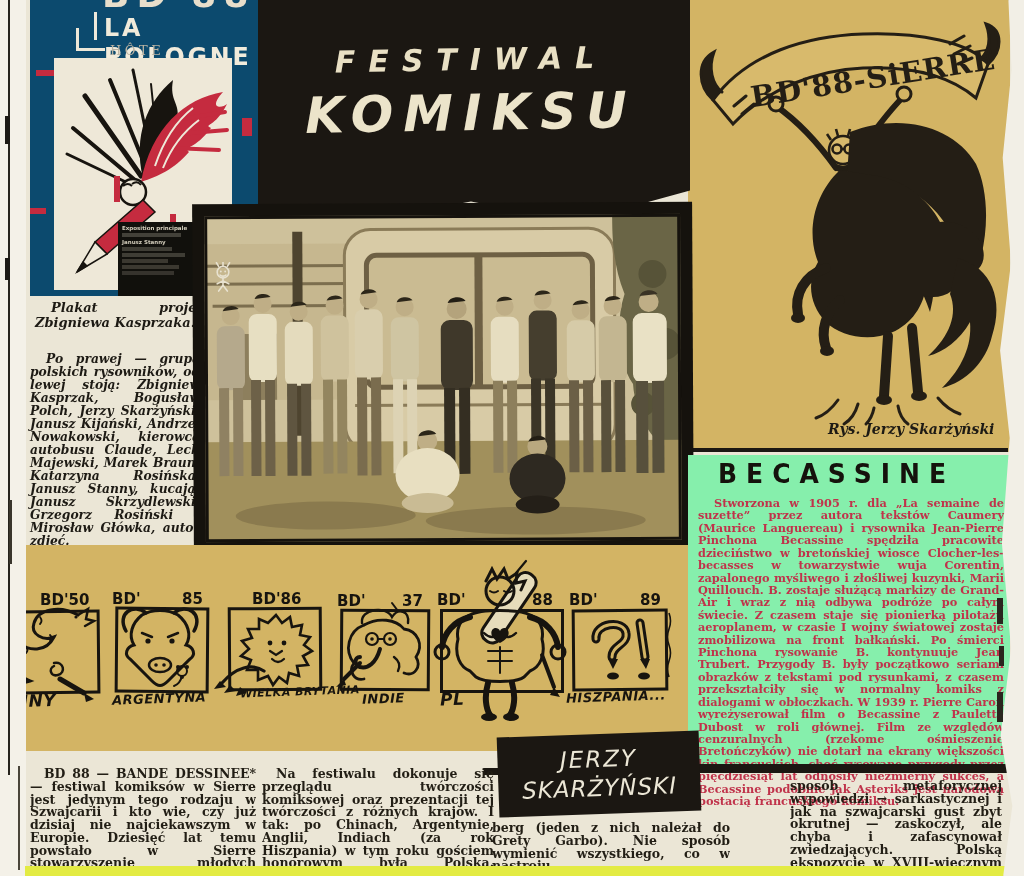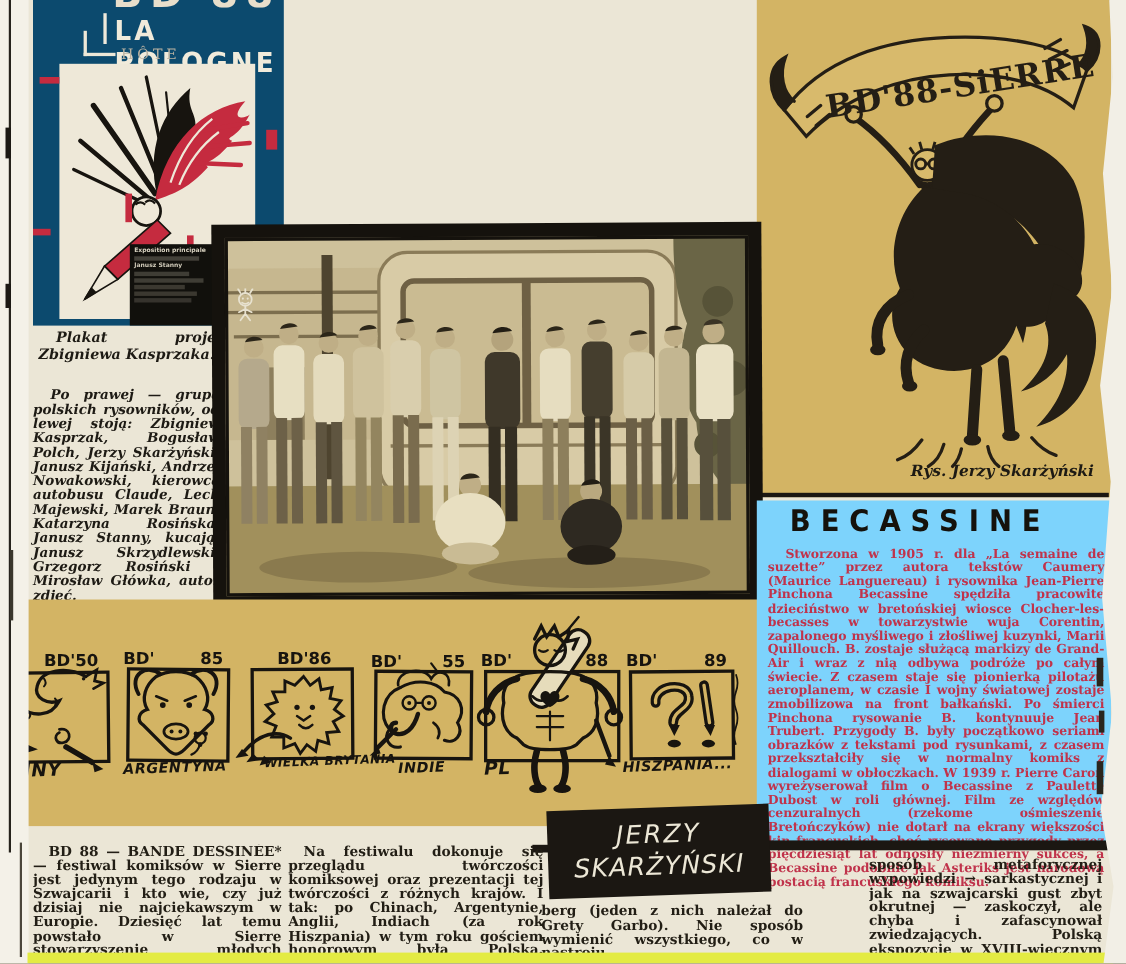--- a/index.html
+++ b/index.html
@@ -83,20 +83,27 @@
       <path d="M270,258 C304,268 316,300 304,336 C298,362 278,382 254,388 C274,368 284,346 282,322 C272,340 256,352 240,356 C262,336 270,314 262,294 Z" fill="#241e15"></path>
 
       <g stroke="#241e15" stroke-width="3" fill="none" stroke-linecap="round">
         <path d="M150,400 q-10,14 -22,18 M170,404 q-4,14 -14,20 M250,398 q10,12 22,16 M210,406 q2,12 10,18 M186,408 q-2,10 -8,16"></path>
       </g>
     </svg>
     <div class="abs bold ital" style="left:140px;top:421px;font-size:14px">Rys. Jerzy Skarżyński</div>
   </div>
   <div class="abs ink" style="left:690px;top:448px;width:318px;height:4px"></div>
 
+  <div class="abs ink" style="left:252px;top:0;width:438px;height:224px;
+       clip-path:polygon(0 0,100% 0,100% 85%,74% 99%,50% 90%,22% 100%,0 93%)">
+    <div class="abs sans bold ital" style="left:0;top:42px;width:438px;text-align:center;font-size:30px;
+         letter-spacing:13px;color:#e9e0c4;transform:rotate(-1deg)">FESTIWAL</div>
+    <div class="abs sans bold ital" style="left:0;top:84px;width:438px;text-align:center;font-size:50px;
+         letter-spacing:10px;color:#ece4ca;transform:rotate(-1deg)">KOMIKSU</div>
+  </div>
 
   <div class="abs clip" style="left:30px;top:0;width:228px;height:296px;background:#0c4a6e">
     <div class="abs sans bold" style="left:72px;top:-26px;font-size:36px;letter-spacing:7px;color:#e8decb">BD'88</div>
     <div class="abs" style="left:64px;top:12px;width:3px;height:28px;background:#efe9db"></div>
     <div class="abs sans bold" style="left:74px;top:13px;font-size:25px;letter-spacing:3px;color:#f1ebdb;transform:scaleX(.95);transform-origin:left">LA POLOGNE</div>
     <div class="abs" style="left:80px;top:43px;font-size:13px;letter-spacing:3.5px;color:#b9b2a2">HÔTE D'HONNEUR</div>
 
     <div class="abs" style="left:24px;top:58px;width:178px;height:232px;background:#eee8d8">
       <svg width="178" height="232" viewBox="0 0 176 232">
         <g stroke="#17140f" stroke-linecap="round" fill="none">
@@ -333,21 +340,21 @@
       <circle cx="56" cy="40" r="2.4" fill="#17140f"></circle>
         <circle cx="70" cy="40" r="2.4" fill="#17140f"></circle>
       <polygon points="6,78 0,86 12,84" fill="#17140f"></polygon>
         <polygon points="16,82 10,90 22,88" fill="#17140f"></polygon>
         <polygon points="26,84 22,93 33,90" fill="#17140f"></polygon>
     </svg>
     <div class="country" style="left:240px;top:142px;font-size:11px;text-align:center;width:80px;line-height:1.05">WIELKA BRYTANIA</div>
 
     <div class="frame" style="left:340px;top:64px;width:84px;height:76px;transform:rotate(.4deg)"></div>
     <div class="plabel" style="left:337px;top:47px">BD'</div>
-    <div class="plabel" style="left:402px;top:47px">55</div>
+    <div class="plabel" style="left:402px;top:47px">37</div>
     <svg class="abs" style="left:334px;top:56px" width="100" height="96" viewBox="0 0 100 96">
       <g fill="none" stroke="#17140f" stroke-width="2.8" stroke-linecap="round">
         <path d="M28,22 C26,8 52,4 58,16 C64,6 76,10 74,22" stroke-width="2.4"></path>
         <path d="M64,10 L58,2" stroke-width="2"></path>
         <path d="M30,24 C14,30 10,50 20,62 C14,70 20,80 30,78"></path>
         <path d="M30,24 C44,16 62,18 70,28 C84,30 90,44 82,56 C88,66 80,76 70,72"></path>
         <circle cx="38" cy="38" r="6" stroke-width="2.2"></circle>
           <circle cx="56" cy="38" r="6" stroke-width="2.2"></circle>
           <path d="M44,38 h6" stroke-width="2"></path>
         <path d="M46,48 C42,62 34,68 26,66 C20,64 20,56 26,56" stroke-width="4"></path>
@@ -402,21 +409,21 @@
       <polygon points="60,46 70,46 66,56" fill="#17140f"></polygon>
       <ellipse cx="64" cy="63" rx="6" ry="3.5" fill="#17140f"></ellipse>
     </svg>
     <div class="country" style="left:566px;top:144px">HISZPANIA...</div>
 
     <svg class="abs" style="left:664px;top:66px" width="10" height="70">
       <path d="M5,2 q3,8 0,16 q-3,8 0,16 q3,8 0,16 q-3,8 0,16" stroke="#17140f" stroke-width="1.6" fill="none"></path>
     </svg>
   </div>
 
-  <div class="abs" style="left:688px;top:455px;width:322px;height:312px;background:#7dd3fc">
+  <div class="abs" style="left:688px;top:455px;width:322px;height:312px;background:#86efac">
     <div class="sans abs" style="left:30px;top:4px;font-weight:800;font-size:25px;letter-spacing:9px;color:#15120c;transform:scaleY(1.08)">BECASSINE</div>
     <div class="abs bold just" style="left:10px;top:42px;width:306px;font-size:11.3px;line-height:1.1;color:#c0334b;text-indent:16px">Stworzona w 1905 r. dla „La semaine de suzette” przez autora tekstów Caumery (Maurice Languereau) i rysownika Jean-Pierre Pinchona Becassine spędziła pracowite dzieciństwo w bretońskiej wiosce Clocher-les-becasses w towarzystwie wuja Corentin, zapalonego myśliwego i złośliwej kuzynki, Marii Quillouch. B. zostaje służącą markizy de Grand-Air i wraz z nią odbywa podróże po całym świecie. Z czasem staje się pionierką pilotażu aeroplanem, w czasie I wojny światowej zostaje zmobilizowa na front bałkański. Po śmierci Pinchona rysowanie B. kontynuuje Jean Trubert. Przygody B. były początkowo seriami obrazków z tekstami pod rysunkami, z czasem przekształciły się w normalny komiks z dialogami w obłoczkach. W 1939 r. Pierre Caron wyreżyserował film o Becassine z Paulette Dubost w roli głównej. Film ze względów cenzuralnych (rzekome ośmieszenie Bretończyków) nie dotarł na ekrany większości kin francuskich, choć rysowane przygody przez pięćdziesiąt lat odnosiły niezmierny sukces, a Becassine podobnie jak Asteriks jest narodową postacią francuskiego komiksu.</div>
   </div>
 
   <div class="abs ink" style="left:694px;top:764px;width:318px;height:9px"></div>
   <div class="abs ink" style="left:484px;top:768px;width:16px;height:7px"></div>
   <div class="abs ink" style="left:498px;top:734px;width:202px;height:80px;transform:rotate(-2deg);z-index:3;
        display:flex;flex-direction:column;align-items:center;justify-content:center">
     <div class="sans ital" style="font-size:23px;letter-spacing:2px;color:#ece7d6;line-height:1.25">JERZY</div>
     <div class="sans ital" style="font-size:23px;letter-spacing:1px;color:#ece7d6;line-height:1.25">SKARŻYŃSKI</div>

